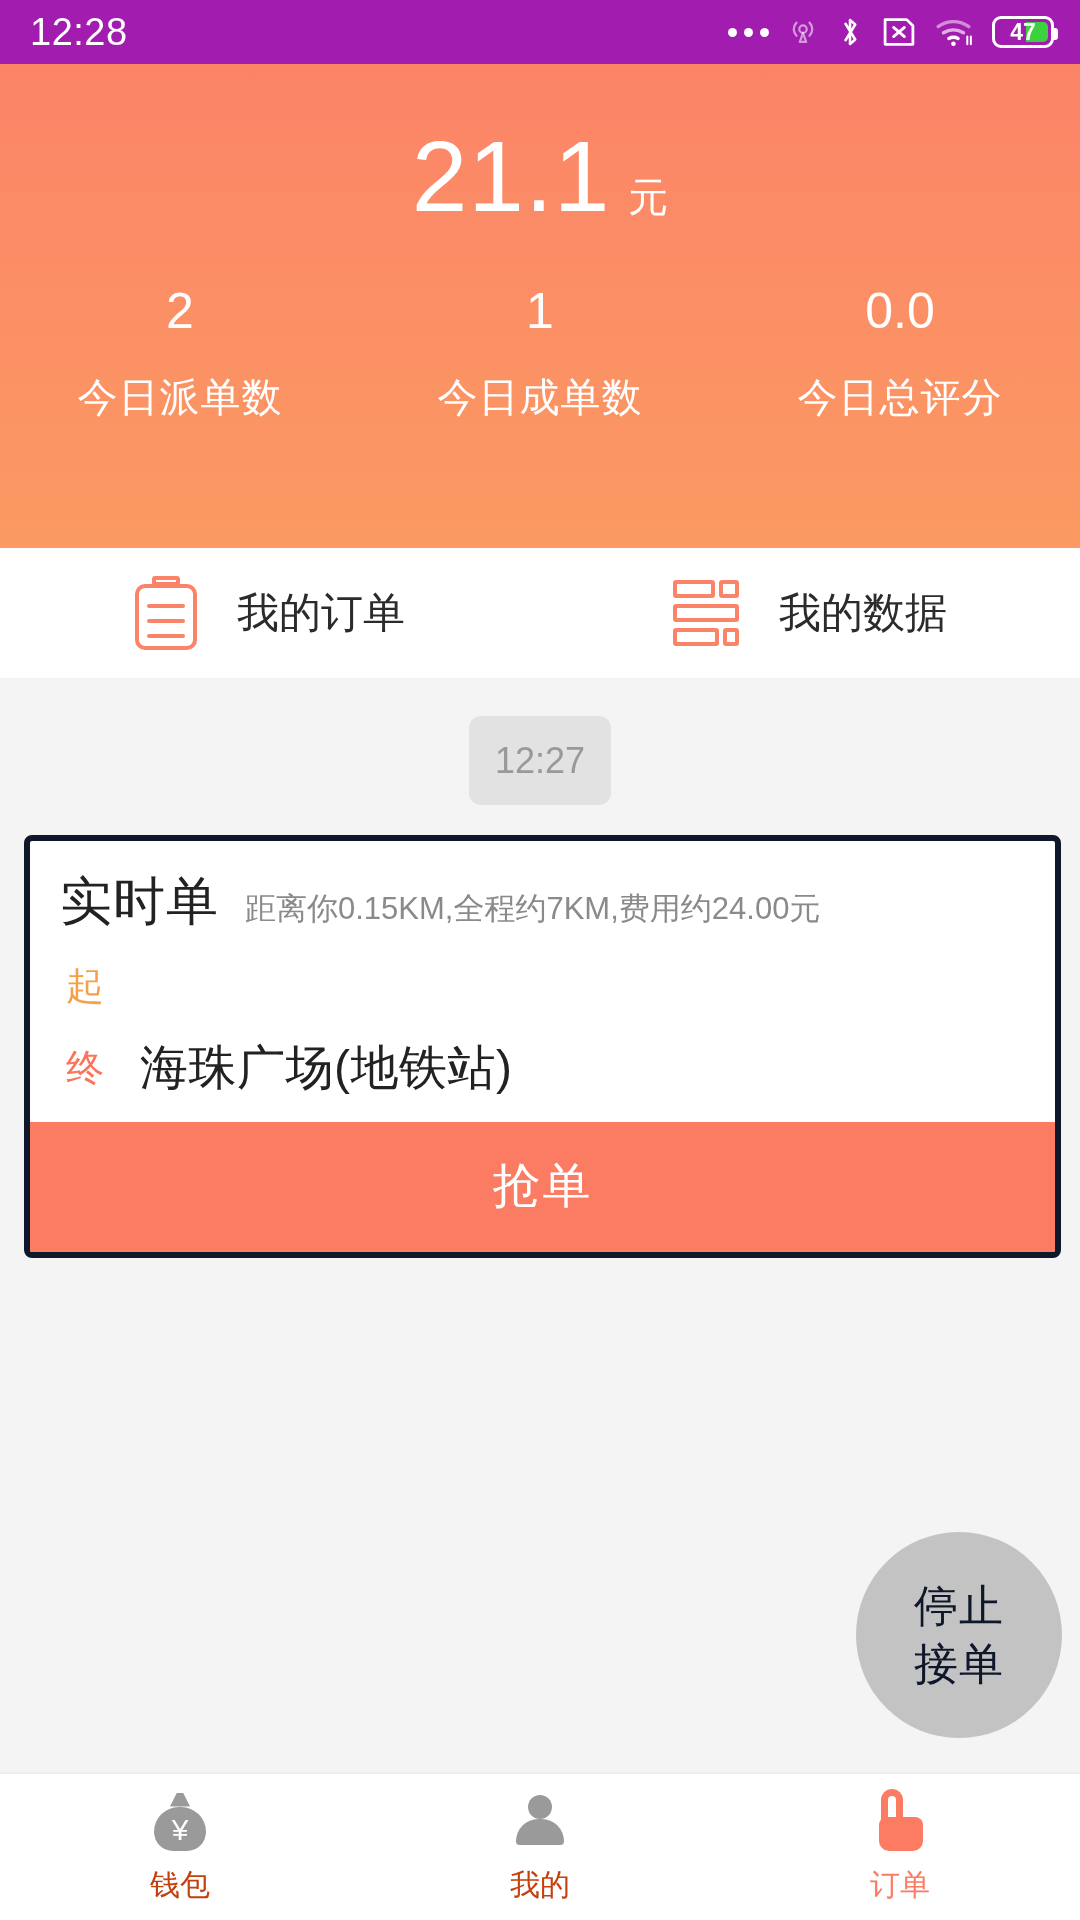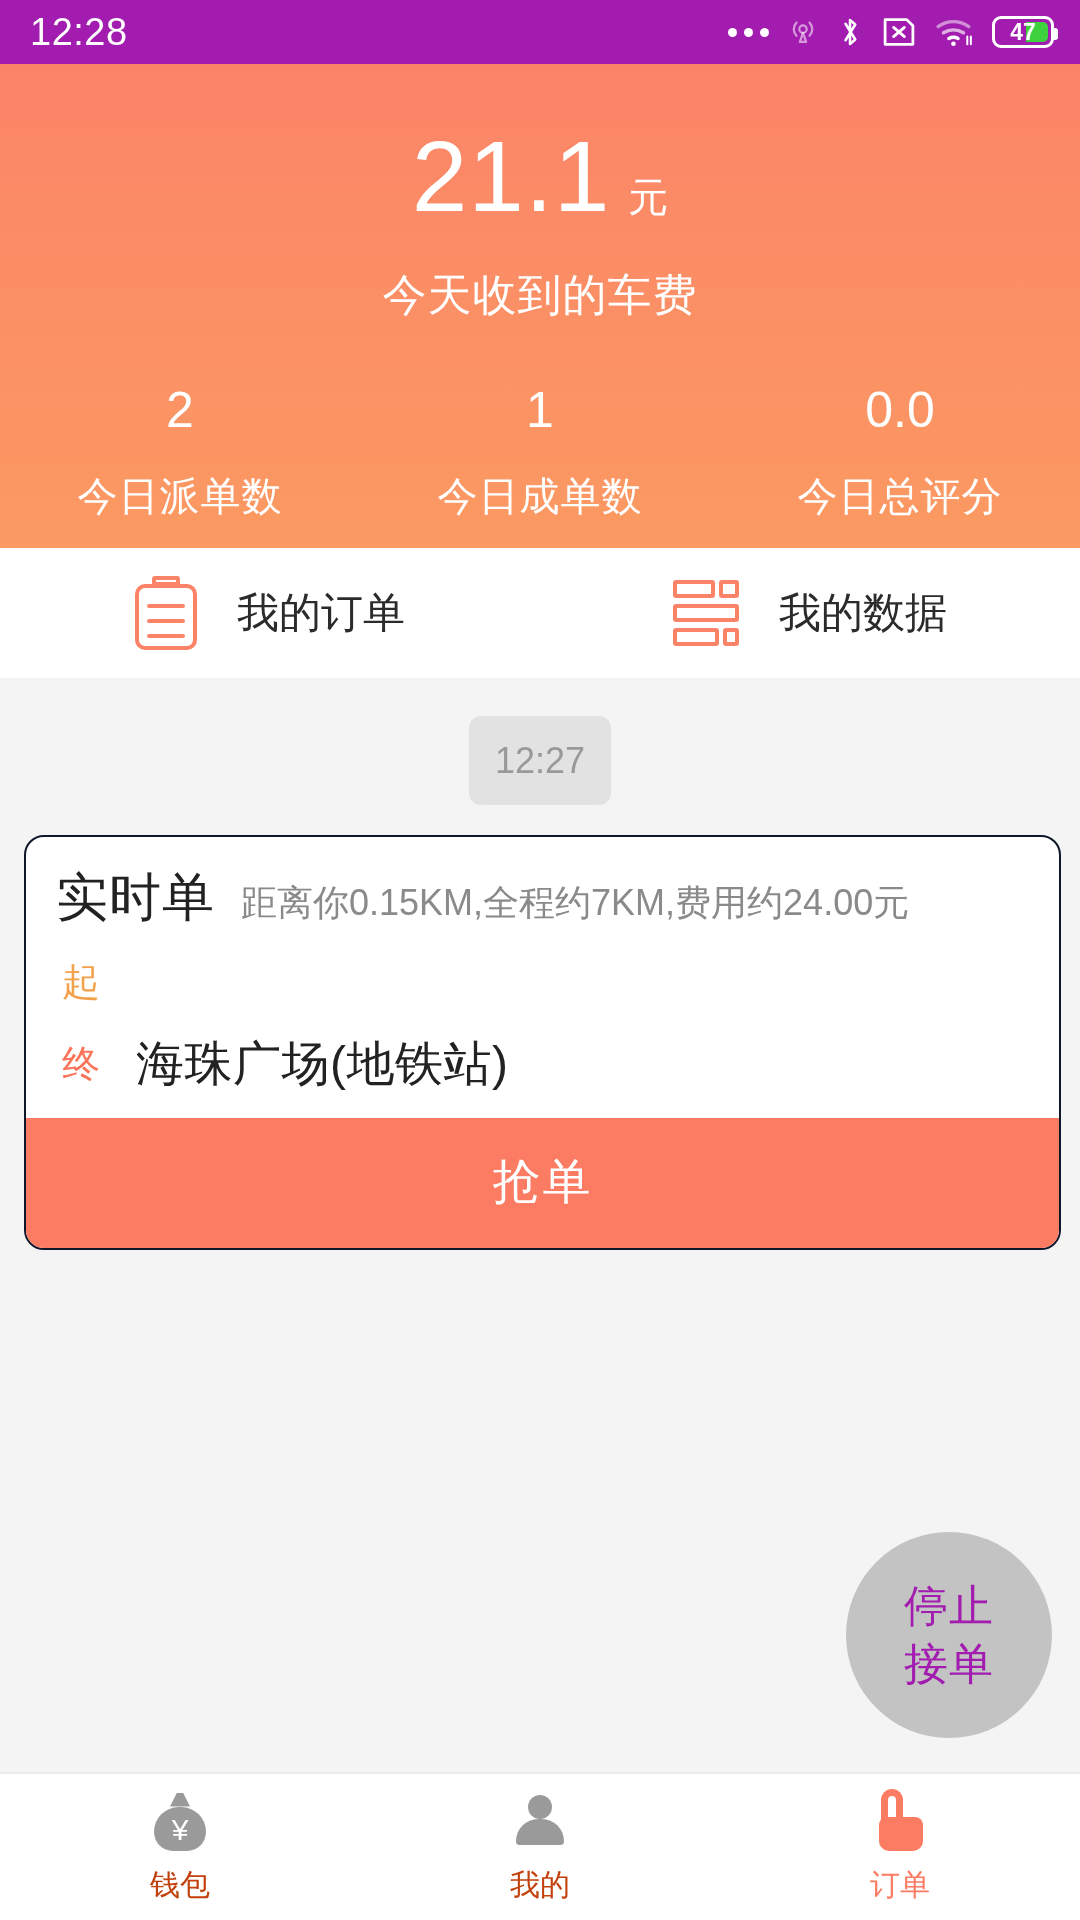--- a/index.html
+++ b/index.html
@@ -80,41 +80,41 @@
 
   
   .feed { flex:1; background:#f4f4f4; position:relative; padding-top:38px; overflow:hidden; }
   .timepill {
     margin:0 auto; display:table; padding:22px 26px; background:#e2e2e2;
     border-radius:12px; color:#999; font-size:36px; line-height:1.25;
   }
 
   .card {
     margin:30px 19px 0 24px; background:#fff;
-    border:2px solid #0f172a; border-radius:20px; overflow:hidden;
+    border:6px solid #0f172a; border-radius:8px; overflow:hidden;
   }
   .card-body { padding:26px 30px 22px 30px; }
   .card-title-row { display:flex; align-items:baseline; gap:26px; }
   .card-title { font-size:52px; color:#222; font-weight:400; letter-spacing:1px; }
-  .card-sub { font-size:36px; color:#8a8a8a; }
+  .card-sub { font-size:31px; color:#8a8a8a; }
   .addr-row { display:flex; align-items:center; gap:30px; margin-top:24px; }
   .addr-tag { font-size:38px; width:50px; text-align:center; flex:0 0 50px; }
   .tag-start { color:#f3a14a; }
   .tag-end { color:#fb7358; }
   .addr-text { font-size:48px; color:#222; letter-spacing:0.5px; }
   .grab-btn {
     background:#fb7c62; color:#fff; text-align:center;
     font-size:48px; padding:32px 0 34px 0; letter-spacing:2px;
   }
 
   
   .fab {
-    position:absolute; right:28px; bottom:34px;
+    position:absolute; right:18px; bottom:34px;
     width:206px; height:206px; border-radius:50%;
-    background:#c3c3c3; color:#a21caf;
+    background:#c3c3c3; color:#0f172a;
     display:flex; flex-direction:column; align-items:center; justify-content:center;
     font-size:44px; line-height:1.32; letter-spacing:1px;
   }
 
   
   .tabbar {
     flex:0 0 148px; background:#fff; display:flex; align-items:center;
     border-top:2px solid #ececec;
   }
   .tab { flex:1; display:flex; flex-direction:column; align-items:center; gap:14px; }
@@ -179,21 +179,20 @@
         <span class="batt-num">47</span>
       </span>
     </div>
   </div>
 
   <div class="header">
     <div class="amount-row">
       <span class="amount">21.1</span>
       <span class="amount-unit">元</span>
     </div>
-    <div class="amount-caption">今天收到的车费</div>
 
     <div class="stats">
       <div class="stat">
         <span class="stat-value">2</span>
         <span class="stat-label">今日派单数</span>
       </div>
       <div class="stat">
         <span class="stat-value">1</span>
         <span class="stat-label">今日成单数</span>
       </div>

